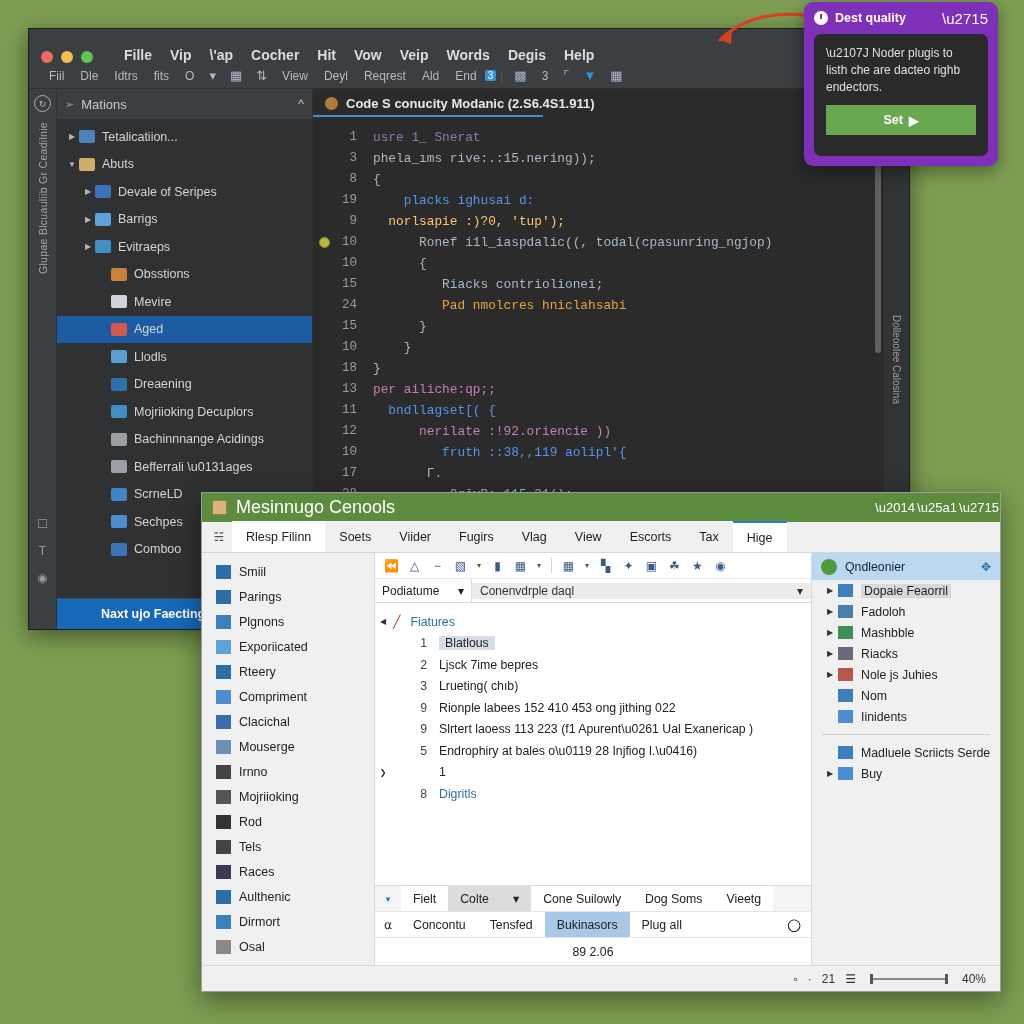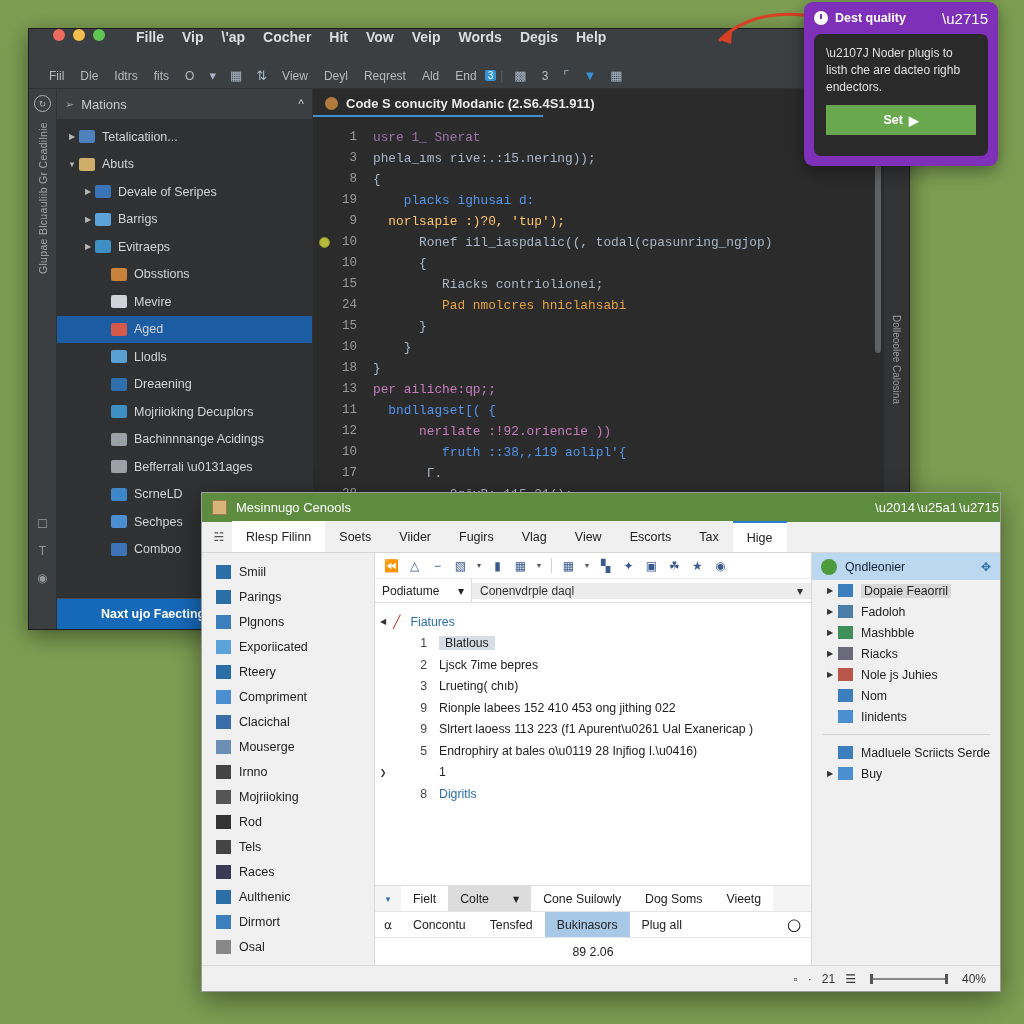--- a/index.html
+++ b/index.html
@@ -11,22 +11,22 @@
     position:relative;
   }
   
   #ide-window{
     position:absolute; left:28px; top:28px; width:882px; height:602px;
     background:#2b2b2b; border:1px solid #1d1d1d;
     box-shadow:0 6px 22px rgba(0,0,0,.45);
     overflow:hidden;
   }
   #ide-titlebar{
-    height:34px; background:#3c3f41; display:flex; align-items:flex-start;
-    padding-left:24px; gap:0;
+    height:34px; background:#3c3f41; display:flex; align-items:flex-end;
+    padding-left:12px; gap:0;
   }
   .traffic{ display:flex; align-items:center; gap:8px; margin-right:22px;}
   .dot{ width:12px;height:12px;border-radius:50%; display:block;}
   .dot.red{background:#ec6a5e;} .dot.yellow{background:#f4bf4f;} .dot.green{background:#61c554;}
   .menu-item{ color:#dcdcdc; font-size:14px; font-weight:bold; padding:0 9px; white-space:nowrap;}
   #ide-toolbar{
     height:26px; background:#3c3f41; display:flex; align-items:center;
     padding-left:12px; gap:0; border-bottom:1px solid #2f3133;
   }
   .tool-item{ color:#b9b9b9; font-size:12px; padding:0 8px; white-space:nowrap;}
@@ -125,21 +125,21 @@
   
   #dlg{
     position:absolute; left:201px; top:492px; width:800px; height:500px;
     background:#f0f0f0; border:1px solid #9c9c9c; box-shadow:0 8px 26px rgba(0,0,0,.42);
     display:flex; flex-direction:column; overflow:hidden;
   }
   #dlg-title{
     height:29px; background:#5d8c3f; display:flex; align-items:center; padding-left:10px; color:#fff;
   }
   #dlg-ico{ width:15px;height:15px;background:#d9b37a;border:1px solid #9a7b4a;margin-right:9px; flex:none;}
-  #dlg-title-text{ font-size:13px; flex:1;}
+  #dlg-title-text{ font-size:18px; flex:1;}
   .winbtn{ width:42px; height:29px; display:flex; align-items:center; justify-content:center;
     color:#fff; font-size:13px;}
   #dlg-tabs{
     height:31px; background:#f0f0f0; display:flex; align-items:flex-end; border-bottom:1px solid #d6d6d6;
     padding-left:4px;
   }
   #dlg-tabs .tico{ width:26px; display:flex; align-items:center; justify-content:center; height:31px; color:#555; font-size:12px;}
   .dtab{ height:31px; padding:0 14px; display:flex; align-items:center; font-size:12.5px; color:#222;
     background:#f0f0f0;}
   .dtab.active{ background:#fff; border-top:2px solid #2b7cd3;}

